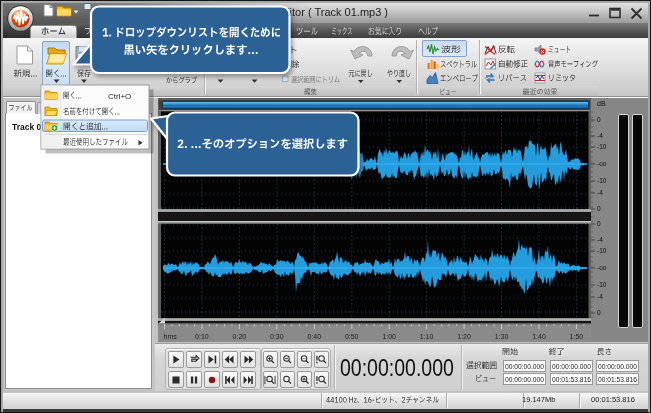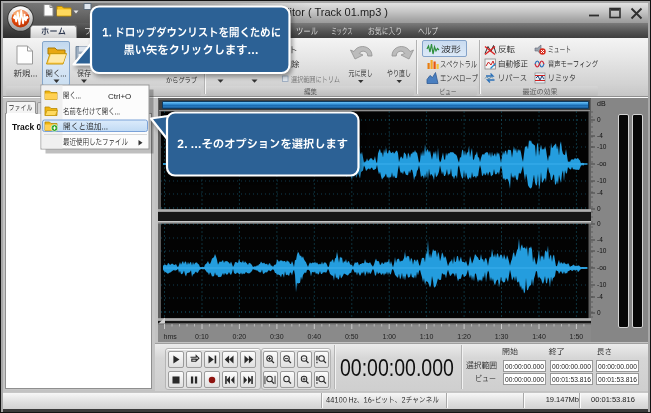--- a/index.html
+++ b/index.html
@@ -97,21 +97,21 @@
     <div style="position:absolute;left:595.5px;top:374.5px;width:43px;height:9px;font:7.2px 'Liberation Sans',sans-serif;color:#1a1a1a;text-align:center;transform:scaleX(0.93);transform-origin:center;">00:01:53.816</div>
     <div style="position:absolute;left:3px;top:392px;width:645px;height:17px;background:linear-gradient(#f7f7f7,#e0e0e0 55%,#d2d2d2);border-top:1px solid #c6c6c6;"></div>
     <div style="position:absolute;left:320.5px;top:393px;width:1px;height:15px;background:#a8a8a8;"></div>
     <div style="position:absolute;left:321.5px;top:393px;width:1px;height:15px;background:#fbfbfb;"></div>
     <div style="position:absolute;left:445.5px;top:393px;width:1px;height:15px;background:#a8a8a8;"></div>
     <div style="position:absolute;left:446.5px;top:393px;width:1px;height:15px;background:#fbfbfb;"></div>
     <div style="position:absolute;left:522.5px;top:393px;width:1px;height:15px;background:#a8a8a8;"></div>
     <div style="position:absolute;left:523.5px;top:393px;width:1px;height:15px;background:#fbfbfb;"></div>
     <div style="position:absolute;left:578.5px;top:393px;width:1px;height:15px;background:#a8a8a8;"></div>
     <div style="position:absolute;left:579.5px;top:393px;width:1px;height:15px;background:#fbfbfb;"></div>
-    <div style="position:absolute;left:522px;top:395px;width:57px;height:10px;font:7.5px 'Liberation Sans',sans-serif;color:#1a1a1a;text-align:right;">19.147Mb</div>
+    <div style="position:absolute;left:522px;top:395px;width:57px;height:10px;font:7.5px 'Liberation Sans',sans-serif;color:#1a1a1a;text-align:left;">19.147Mb</div>
     <div style="position:absolute;left:578px;top:395px;width:70px;height:10px;font:7.5px 'Liberation Sans',sans-serif;color:#1a1a1a;text-align:center;">00:01:53.816</div>
     <div style="position:absolute;left:3px;top:409px;width:645px;height:3px;background:#3a3a3a;"></div>
 <div style="position:absolute;left:158px;top:100px;width:433px;height:242px;overflow:hidden"><svg width="433" height="242" xmlns="http://www.w3.org/2000/svg">
         <rect x="3" y="11.5" width="427.5" height="98.0" fill="#030303"></rect>
         <line x1="3" y1="20" x2="430.5" y2="20" stroke="#155a70" stroke-width="1" stroke-dasharray="1 3"></line>
         <line x1="3" y1="108" x2="430.5" y2="108" stroke="#155a70" stroke-width="1" stroke-dasharray="1 3"></line>
         <line x1="3" y1="34" x2="430.5" y2="34" stroke="#113e52" stroke-width="1" stroke-dasharray="1 3"></line>
         <line x1="3" y1="94" x2="430.5" y2="94" stroke="#113e52" stroke-width="1" stroke-dasharray="1 3"></line>
         <line x1="3" y1="47" x2="430.5" y2="47" stroke="#113e52" stroke-width="1" stroke-dasharray="1 3"></line>
         <line x1="3" y1="81" x2="430.5" y2="81" stroke="#113e52" stroke-width="1" stroke-dasharray="1 3"></line>

